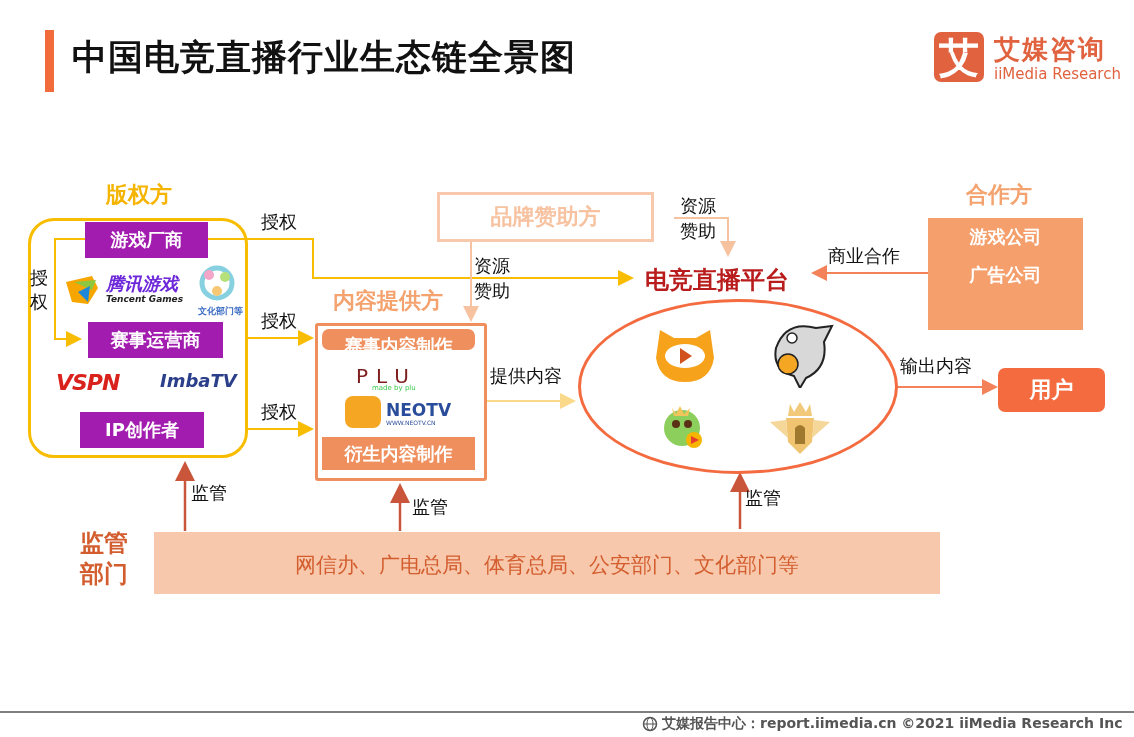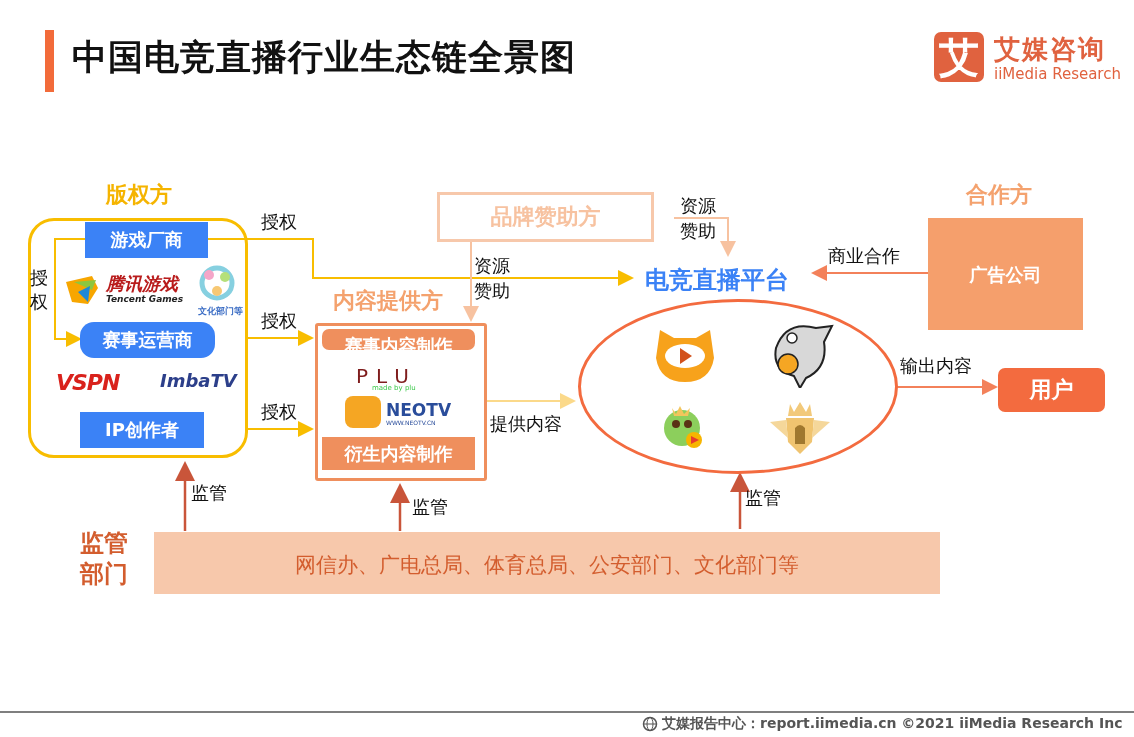--- a/index.html
+++ b/index.html
@@ -9,24 +9,24 @@
   .title-bar { left:45px; top:30px; width:9px; height:62px; background:#f26b3a; }
   .title { left:72px; top:34px; font-size:35px; font-weight:bold; letter-spacing:1px; color:#111; white-space:nowrap; }
   .logo-box { left:934px; top:32px; width:50px; height:50px; background:#e0623f; border-radius:7px; color:#fff;
               font-size:40px; font-weight:bold; text-align:center; line-height:50px; }
   .logo-cn { left:994px; top:32px; font-size:26px; font-weight:bold; color:#e0623f; letter-spacing:2px; white-space:nowrap; }
   .logo-en { left:994px; top:65px; font-size:15px; color:#e0623f; white-space:nowrap; }
 
   .sec-title { font-size:22px; font-weight:bold; white-space:nowrap; }
   .gold { color:#f5b400; }
   .peach { color:#f4a26e; }
-  .orange-red { color:#3b82f6; }
+  .orange-red { color:#b91c1c; }
 
   .label { font-size:18px; color:#111; white-space:nowrap; }
-  .gold-box { background:#3b82f6; color:#fff; font-size:18px; font-weight:bold; text-align:center; white-space:nowrap; }
+  .gold-box { background:#a21caf; color:#fff; font-size:18px; font-weight:bold; text-align:center; white-space:nowrap; }
   .orange-box { background:#ef8f5d; color:#fff; font-size:18px; font-weight:bold; text-align:center; white-space:nowrap; }
 
   .copyright-wrap { left:28px; top:218px; width:220px; height:240px; border:3px solid #f8bd00; border-radius:26px; box-sizing:border-box; }
   .content-wrap { left:315px; top:323px; width:172px; height:158px; border:3px solid #ef8f5d; border-radius:3px; box-sizing:border-box; }
   .brand-box { left:437px; top:192px; width:217px; height:50px; border:3px solid #f7c8ab; box-sizing:border-box;
                color:#f7c2a0; font-size:22px; font-weight:bold; text-align:center; line-height:44px; }
   .partner-box { left:928px; top:218px; width:155px; height:112px; background:#f59f6c; }
   .partner-item { position:absolute; left:0; width:155px; text-align:center; color:#fff; font-size:18px; font-weight:bold; }
   .ellipse { left:578px; top:299px; width:320px; height:175px; border:3px solid #f36b3f; border-radius:50%; box-sizing:border-box; }
   .user-box { left:998px; top:368px; width:107px; height:44px; background:#f36b3f; border-radius:7px; color:#fff;
@@ -96,33 +96,33 @@
 <div class="abs gold-box" style="left:85px;top:222px;width:123px;height:36px;line-height:36px;">游戏厂商</div>
 <div class="abs label" style="left:30px;top:266px;line-height:24px;width:20px;white-space:normal;">授权</div>
 
 <div class="logo-img" style="left:62px;top:272px;">
   <svg width="40" height="36">
       <path d="M4,10 L30,4 L36,16 L26,32 L10,30 Z" fill="#f7a600"></path>
       <path d="M12,10 L34,8 L30,18 Z" fill="#8dc63f"></path>
       <path d="M16,20 L28,14 L26,30 Z" fill="#1e88d6"></path>
     </svg>
 </div>
-<div class="abs" style="left:106px;top:272px;font-size:18px;font-style:italic;color:#b91c1c;font-weight:bold;">腾讯游戏</div>
+<div class="abs" style="left:106px;top:272px;font-size:18px;font-style:italic;color:#6d28d9;font-weight:bold;">腾讯游戏</div>
 <div class="abs" style="left:106px;top:294px;font-size:9px;font-style:italic;color:#222;font-weight:bold;">Tencent Games</div>
 <div class="logo-img" style="left:197px;top:265px;">
   <svg width="40" height="40">
       <circle cx="20" cy="18" r="15" fill="none" stroke="#86d0e0" stroke-width="5"></circle>
       <circle cx="12" cy="10" r="5" fill="#f4a6c8"></circle>
       <circle cx="28" cy="12" r="5" fill="#b5e07a"></circle>
       <circle cx="20" cy="26" r="5" fill="#f7c873"></circle>
     </svg>
 </div>
 <div class="abs" style="left:198px;top:305px;font-size:9px;color:#3a6cc4;font-weight:bold;">文化部门等</div>
 
-<div class="abs gold-box" style="left:80px;top:322px;width:135px;height:36px;line-height:36px;border-radius:14px;">赛事运营商</div>
+<div class="abs gold-box" style="left:88px;top:322px;width:135px;height:36px;line-height:36px;">赛事运营商</div>
 
 <div class="abs" style="left:56px;top:370px;font-size:22px;font-weight:bold;font-style:italic;color:#d9221c;letter-spacing:-1px;">VSPN</div>
 <div class="abs" style="left:160px;top:370px;font-size:18px;font-weight:bold;font-style:italic;color:#2c3f8a;">ImbaTV</div>
 
 <div class="abs gold-box" style="left:80px;top:412px;width:124px;height:36px;line-height:36px;">IP创作者</div>
 
 <div class="abs label" style="left:261px;top:210px;">授权</div>
 <div class="abs label" style="left:261px;top:309px;">授权</div>
 <div class="abs label" style="left:261px;top:400px;">授权</div>
 
@@ -135,21 +135,21 @@
 <div class="abs sec-title peach" style="left:333px;top:286px;">内容提供方</div>
 <div class="abs content-wrap"></div>
 <div class="abs orange-box" style="left:322px;top:329px;width:153px;height:21px;line-height:33px;border-radius:7px;">赛事内容制作</div>
 <div class="abs" style="left:356px;top:364px;font-size:20px;font-weight:normal;color:#7f1d1d;letter-spacing:8px;">PLU</div>
 <div class="abs" style="left:372px;top:384px;font-size:7px;color:#3bc84a;">made by plu</div>
 <div class="logo-img" style="left:345px;top:396px;width:36px;height:32px;background:#f5a623;border-radius:8px;"></div>
 <div class="abs" style="left:386px;top:400px;font-size:17px;font-weight:bold;color:#2a4d9b;">NEOTV</div>
 <div class="abs" style="left:386px;top:419px;font-size:6px;color:#2a4d9b;">WWW.NEOTV.CN</div>
 <div class="abs orange-box" style="left:322px;top:437px;width:153px;height:33px;line-height:33px;">衍生内容制作</div>
 
-<div class="abs label" style="left:490px;top:364px;margin-top:48px;">提供内容</div>
+<div class="abs label" style="left:490px;top:364px;">提供内容</div>
 
 <div class="abs sec-title orange-red" style="left:645px;top:264px;font-size:24px;">电竞直播平台</div>
 <div class="abs ellipse"></div>
 <div class="logo-img" style="left:652px;top:324px;">
   <svg width="66" height="60">
       <path d="M8,6 L22,14 L44,14 L58,6 L62,34 Q58,58 33,58 Q8,58 4,34 Z" fill="#f7a21b"></path>
       <ellipse cx="33" cy="32" rx="20" ry="12" fill="#fff"></ellipse>
       <path d="M28,24 L40,32 L28,40 Z" fill="#d2521d"></path>
     </svg>
 </div>
@@ -174,20 +174,21 @@
   <svg width="64" height="60">
       <path d="M22,6 L26,14 L32,4 L38,14 L42,6 L44,18 L20,18 Z" fill="#f2c97a"></path>
       <path d="M18,20 L46,20 L44,44 L32,56 L20,44 Z" fill="#f0c470"></path>
       <path d="M2,24 L18,22 L20,40 Z M62,24 L46,22 L44,40 Z" fill="#f5d79a"></path>
       <path d="M27,30 Q32,24 37,30 L37,46 L27,46 Z" fill="#a0782e"></path>
     </svg>
 </div>
 
 <div class="abs sec-title peach" style="left:966px;top:180px;">合作方</div>
 <div class="abs partner-box">
+  <div class="partner-item" style="top:7px;">游戏公司</div>
   <div class="partner-item" style="top:45px;">广告公司</div>
 </div>
 <div class="abs label" style="left:828px;top:244px;">商业合作</div>
 
 <div class="abs label" style="left:900px;top:354px;">输出内容</div>
 <div class="abs user-box">用户</div>
 
 <div class="abs label" style="left:191px;top:481px;">监管</div>
 <div class="abs label" style="left:412px;top:495px;">监管</div>
 <div class="abs label" style="left:745px;top:486px;">监管</div>

